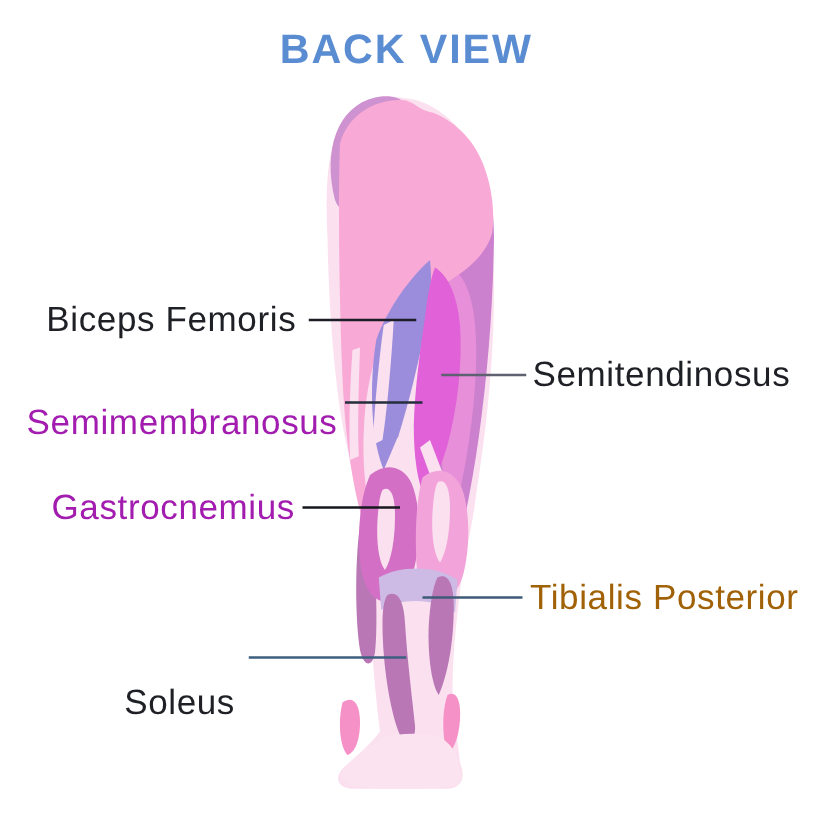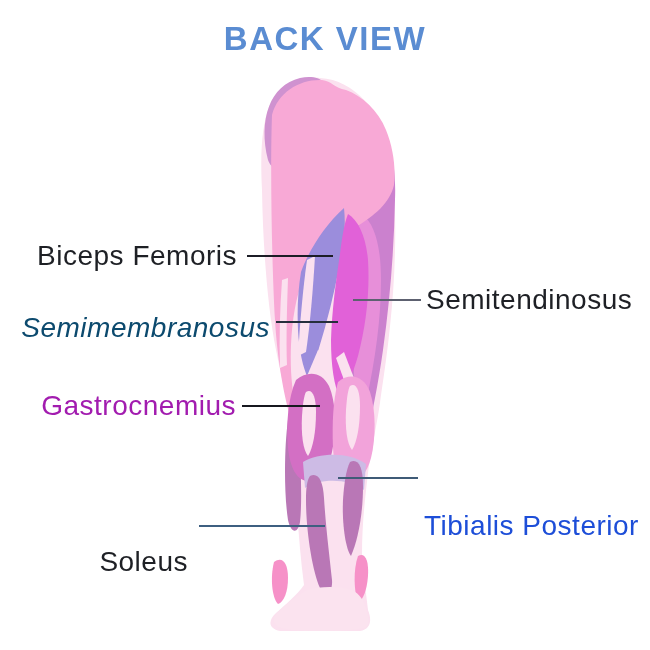--- a/index.html
+++ b/index.html
@@ -92,28 +92,28 @@
 
     <path d="M307,590 C320,586 340,586 352,590 C360,594 364,601 366,609 C368,617 370,623 366,627
          C358,632 300,632 286,629 C274,627 270,620 278,612 C288,602 298,595 307,590 Z" style="fill: rgb(251, 227, 239);"></path>
   </svg>
 
   <div class="title" style="color: rgb(90, 140, 210);">BACK VIEW</div>
 
   <div class="label left" style="right: 413px; top: 240px; color: rgb(30, 32, 37);">Biceps Femoris</div>
   <div class="leader" style="left: 247px; top: 255px; width: 86px; background: rgb(28, 29, 38);"></div>
 
-  <div class="label left" style="right: 380px; top: 312px; color: #0c4a6e; font-style: italic;">Semimembranosus</div>
+  <div class="label left" style="right: 380px; top: 322px; color: #a21caf;">Semimembranosus</div>
   <div class="leader" style="left: 276px; top: 321px; width: 62px; background: rgb(37, 46, 60);"></div>
 
   <div class="label left" style="right: 414px; top: 390px; color: #a21caf;">Gastrocnemius</div>
   <div class="leader" style="left: 242px; top: 405px; width: 78px; background: rgb(23, 24, 31);"></div>
 
   <div class="label left" style="right: 462px; top: 510px; color: rgb(30, 32, 37); margin-top: 36px;">Soleus</div>
   <div class="leader" style="left: 199px; top: 525px; width: 126px; background: rgb(61, 95, 128);"></div>
 
   <div class="label" style="left: 426px; top: 284px; color: rgb(30, 32, 37);">Semitendinosus</div>
   <div class="leader" style="left: 353px; top: 299px; width: 68px; background: rgb(93, 97, 112);"></div>
 
-  <div class="label" style="left: 424px; top: 462px; color: #1d4ed8; margin-top: 48px;">Tibialis Posterior</div>
+  <div class="label" style="left: 424px; top: 462px; color: #a16207;">Tibialis Posterior</div>
   <div class="leader" style="left: 338px; top: 477px; width: 80px; background: rgb(63, 91, 119);"></div>
 
 </div>
 
 </body></html>

